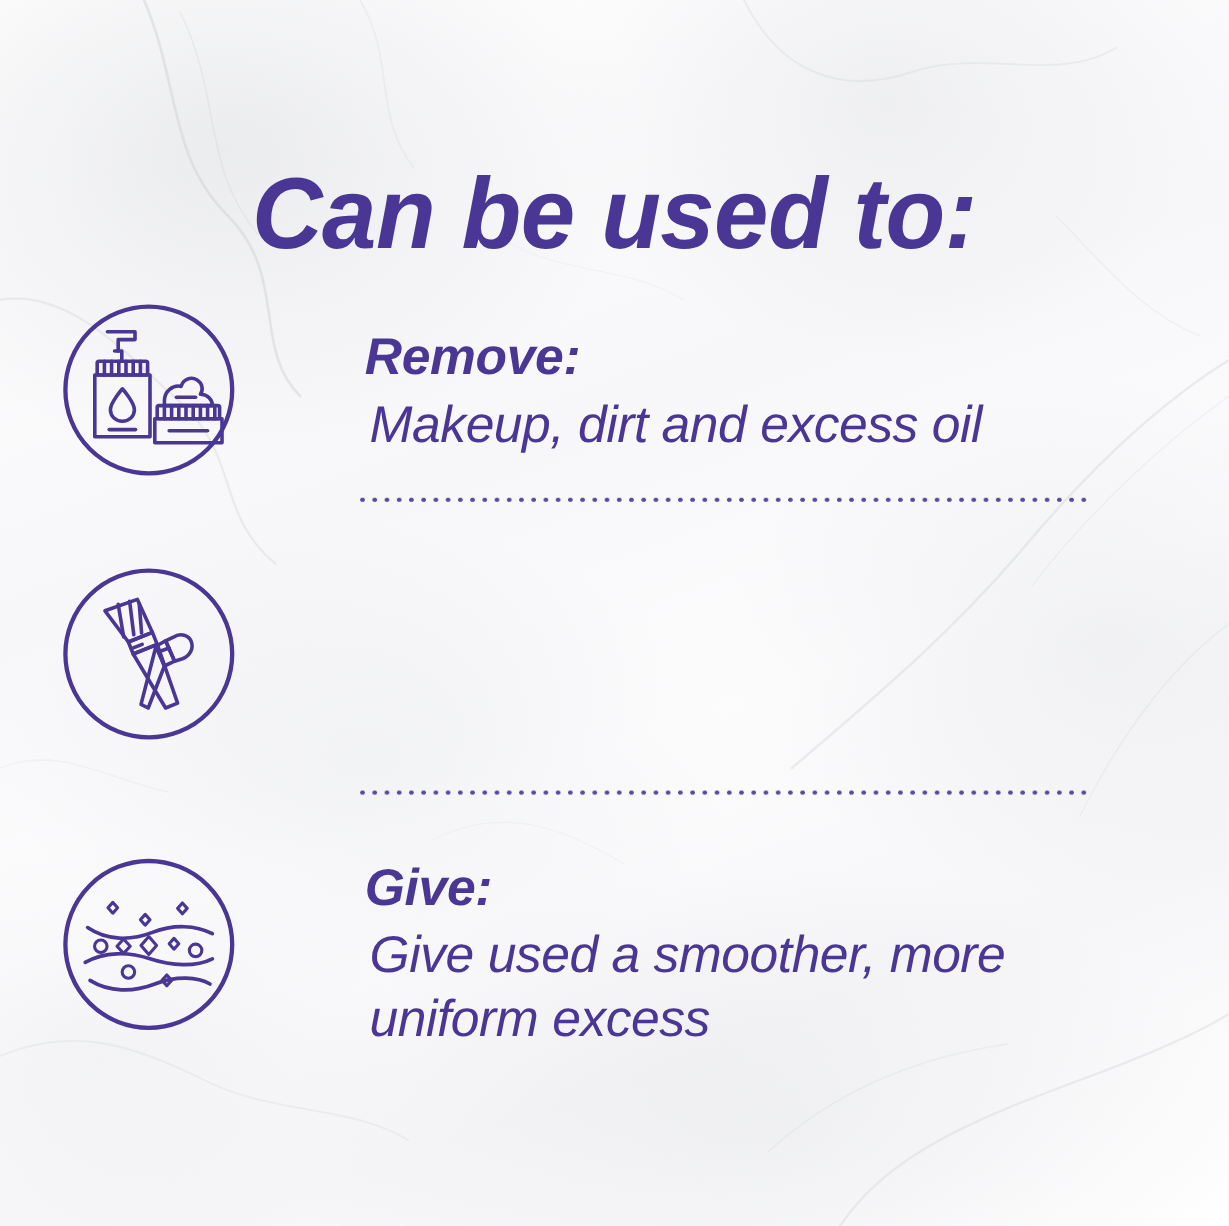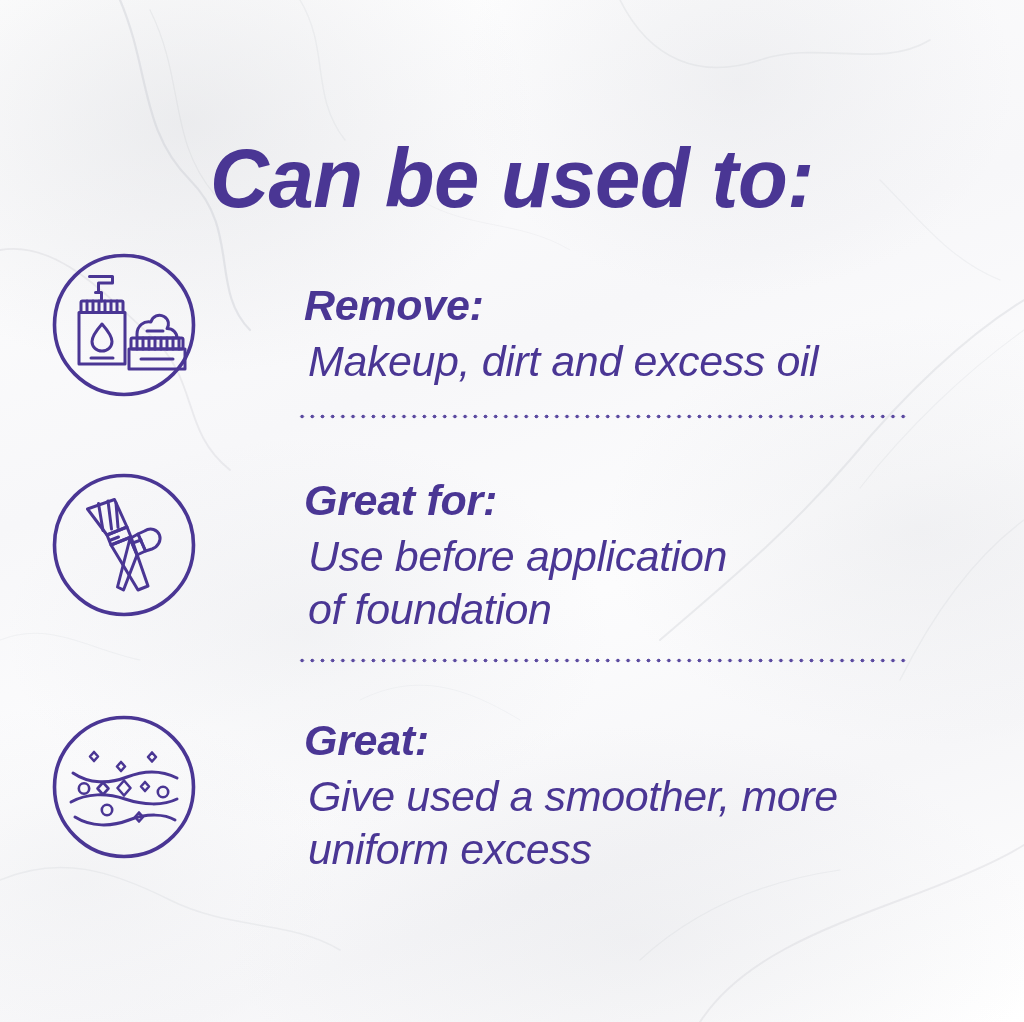--- a/index.html
+++ b/index.html
@@ -61,21 +61,21 @@
   }
 
   
   .row {
     position: absolute;
     left: 0;
     width: 1024px;
     display: flex;
     align-items: flex-start;
   }
-  .row-1 { top: 252px; align-items: center; }
+  .row-1 { top: 252px; }
   .row-2 { top: 472px; }
   .row-3 { top: 714px; }
 
   .icon-cell {
     width: 246px;
     flex: 0 0 246px;
     display: flex;
     justify-content: center;
     padding-left: 2px;
     box-sizing: border-box;
@@ -218,27 +218,20 @@
 
           <path d="M 93.5 59 C 99.5 55 106.5 57.5 108.5 63 C 110.5 68.5 107 75 101 77 L 94.5 79 L 87 62 Z"></path>
 
           <path d="M 87 62 L 94.5 79 L 86 83 L 79 66.5 Z"></path>
           <path d="M 83 70.5 L 90 68"></path>
 
           <path d="M 79 66.5 L 86 83 L 72.5 118 L 66.5 115 Z"></path>
         </g>
       </svg>
     </div>
-    <div class="text-cell">
-      <div class="item-title">Great for:</div>
-      <div class="item-desc">
-        <span class="line">Use before application</span>
-        <span class="line">of foundation</span>
-      </div>
-    </div>
   </div>
 
   <div class="divider divider-2"></div>
 
   <div class="row row-3">
     <div class="icon-cell">
       <svg class="icon-circle" viewBox="0 0 146 146">
         <circle cx="73" cy="73" r="69.5" fill="none" stroke="#4a3694" stroke-width="3.6"></circle>
         <g fill="none" stroke="#4a3694" stroke-width="3" stroke-linecap="round">
 
@@ -258,21 +251,21 @@
           <path d="M 52 68.5 L 57.5 74.5 L 52 80.5 L 46.5 74.5 Z"></path>
           <path d="M 94 68 L 98 72.5 L 94 77 L 90 72.5 Z"></path>
           <path d="M 43 38 L 47 42.5 L 43 47 L 39 42.5 Z"></path>
           <path d="M 101 38.5 L 105 43 L 101 47.5 L 97 43 Z"></path>
           <path d="M 70 48 L 74 52.5 L 70 57 L 66 52.5 Z"></path>
           <path d="M 88 98.5 L 92 103 L 88 107.5 L 84 103 Z"></path>
         </g>
       </svg>
     </div>
     <div class="text-cell">
-      <div class="item-title">Great:</div>
+      <div class="item-title">Give:</div>
       <div class="item-desc">
         <span class="line">Give used a smoother, more</span>
         <span class="line">uniform excess</span>
       </div>
     </div>
   </div>
 
 </div>
 
 </body></html>

